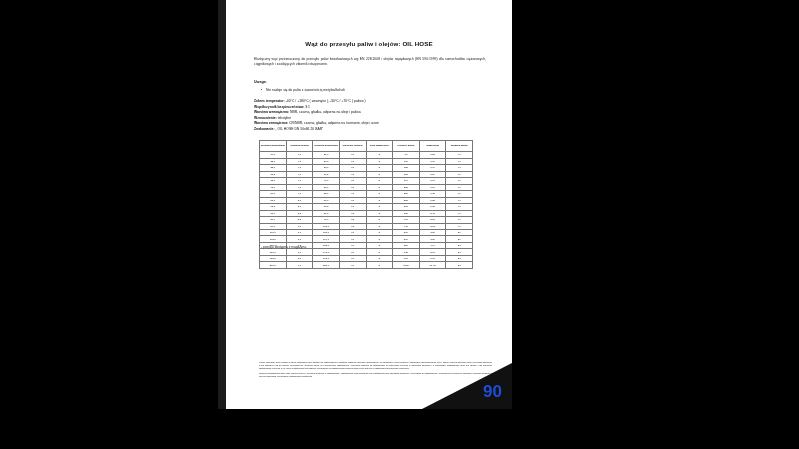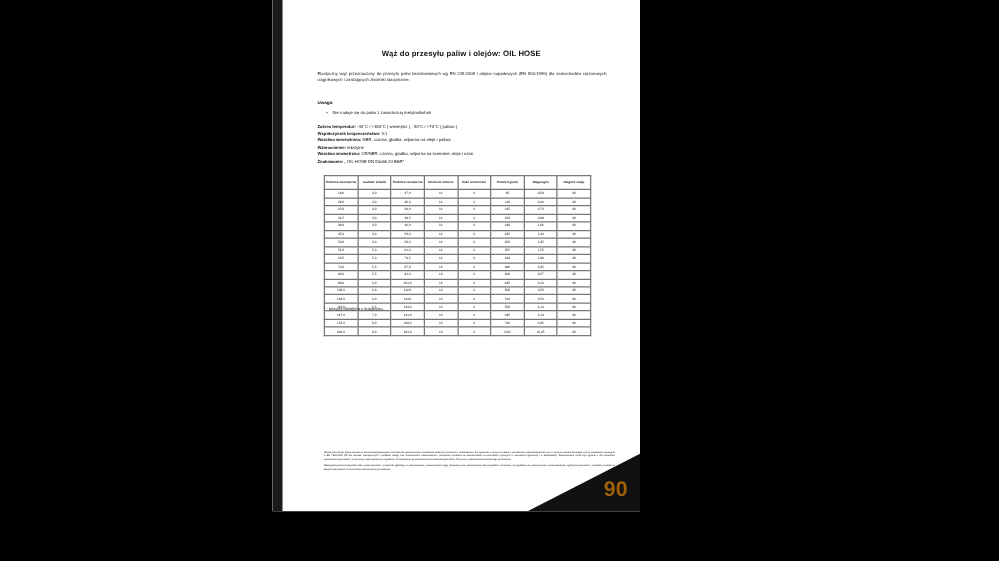--- a/index.html
+++ b/index.html
@@ -161,21 +161,21 @@
     width: 0; height: 0;
     border-left: 90px solid transparent;
     border-bottom: 46px solid #111111;
   }
   #pagenum {
     position: absolute;
     right: 10px;
     bottom: 7px;
     font-size: 17px;
     font-weight: bold;
-    color: #a16207;
+    color: #1d4ed8;
     font-family: "Liberation Sans", sans-serif;
   }
 </style>
 </head>
 <body>
 
 <div id="viewer">
 
   <div id="page">
     <div id="spine"></div>

